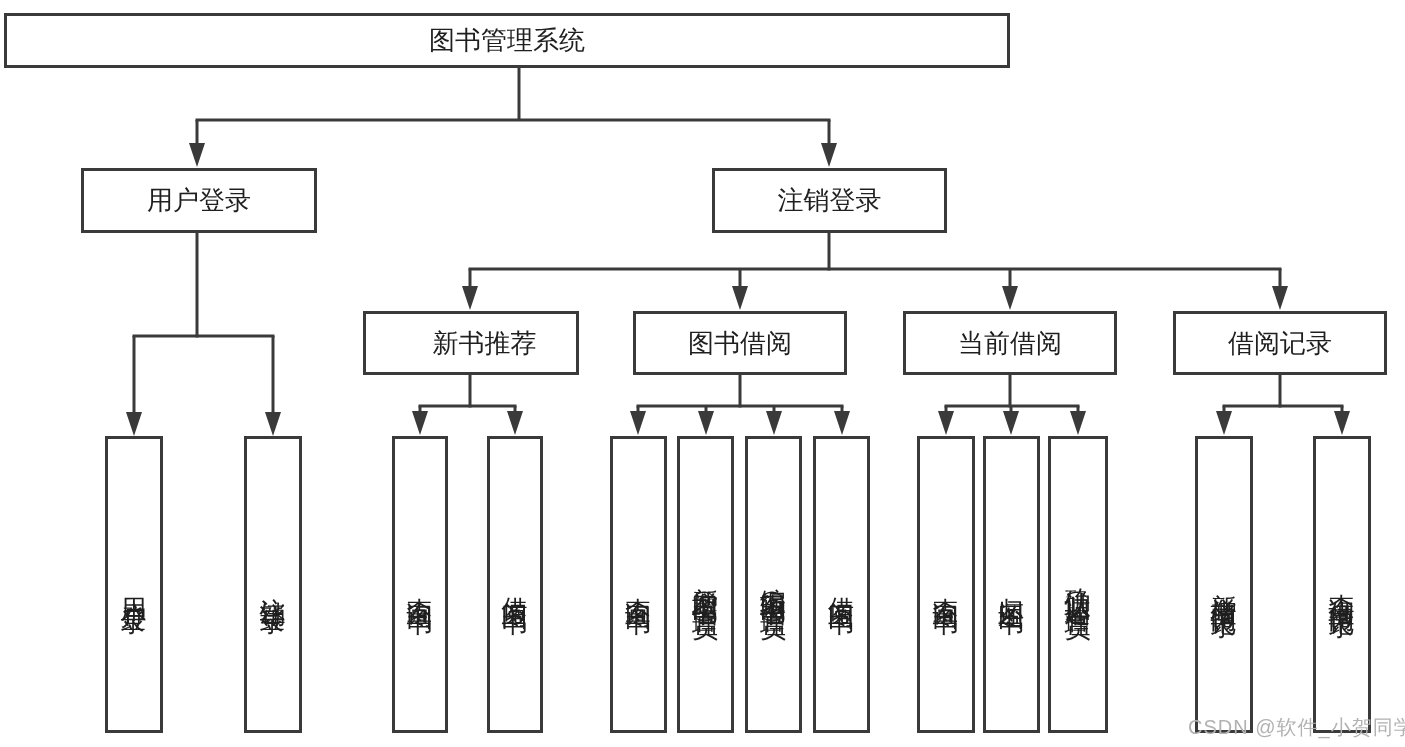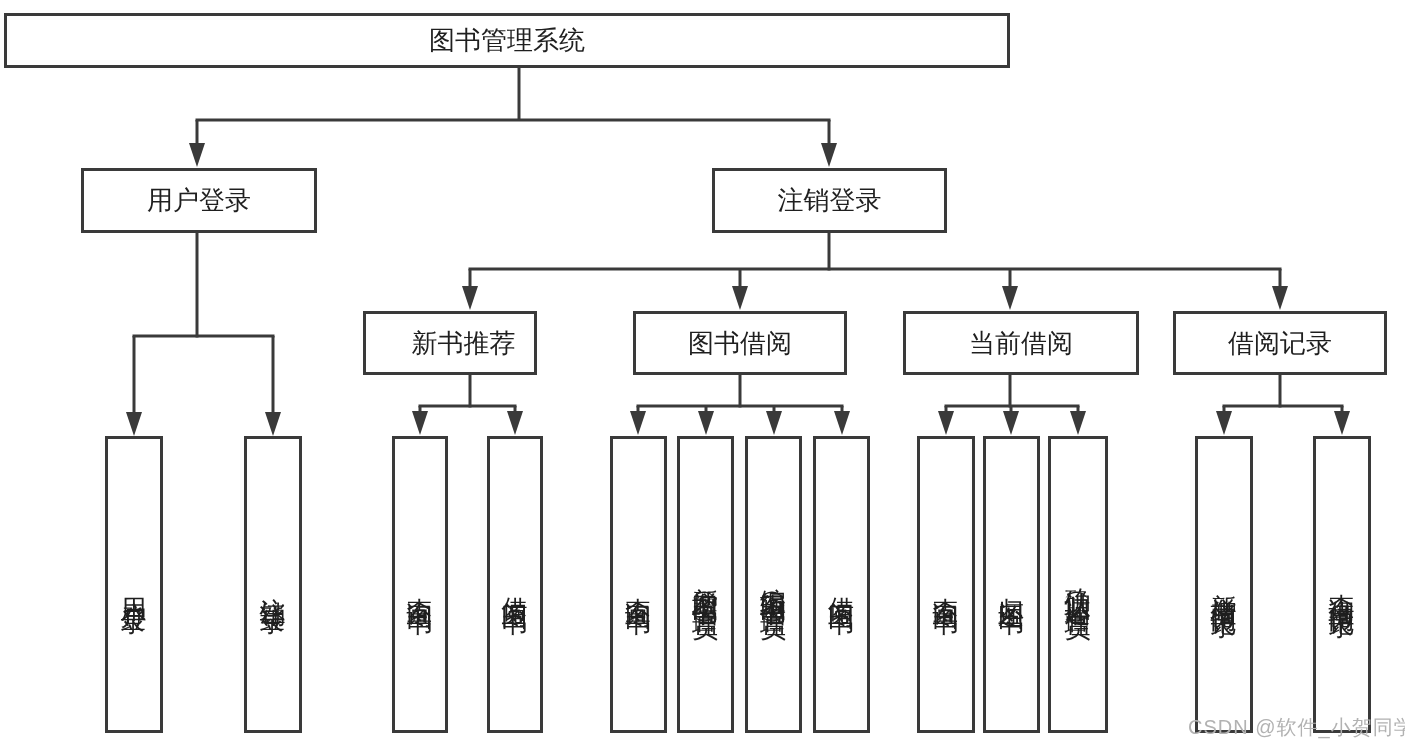--- a/index.html
+++ b/index.html
@@ -119,27 +119,27 @@
     <span class="label">图书管理系统</span>
   </div>
 
   <div class="node h" style="left:81px; top:168px; width:236px; height:65px;">
     <span class="label">用户登录</span>
   </div>
   <div class="node h" style="left:712px; top:168px; width:235px; height:65px;">
     <span class="label">注销登录</span>
   </div>
 
-  <div class="node h" style="left:363px; top:311px; width:174px; height:64px;padding-left:27px;">
+  <div class="node h" style="left:363px; top:311px; width:216px; height:64px;padding-left:27px;">
     <span class="label">新书推荐</span>
   </div>
   <div class="node h" style="left:633px; top:311px; width:214px; height:64px;text-align:right;">
     <span class="label">图书借阅</span>
   </div>
-  <div class="node h" style="left:903px; top:311px; width:236px; height:64px;">
+  <div class="node h" style="left:903px; top:311px; width:214px; height:64px;">
     <span class="label">当前借阅</span>
   </div>
   <div class="node h" style="left:1173px; top:311px; width:214px; height:64px;">
     <span class="label">借阅记录</span>
   </div>
 
   <div class="node v" style="left:105px; top:436px; width:58px; height:297px;">
     <span class="label">用户登录</span>
   </div>
   <div class="node v" style="left:244px; top:436px; width:58px; height:297px;">

